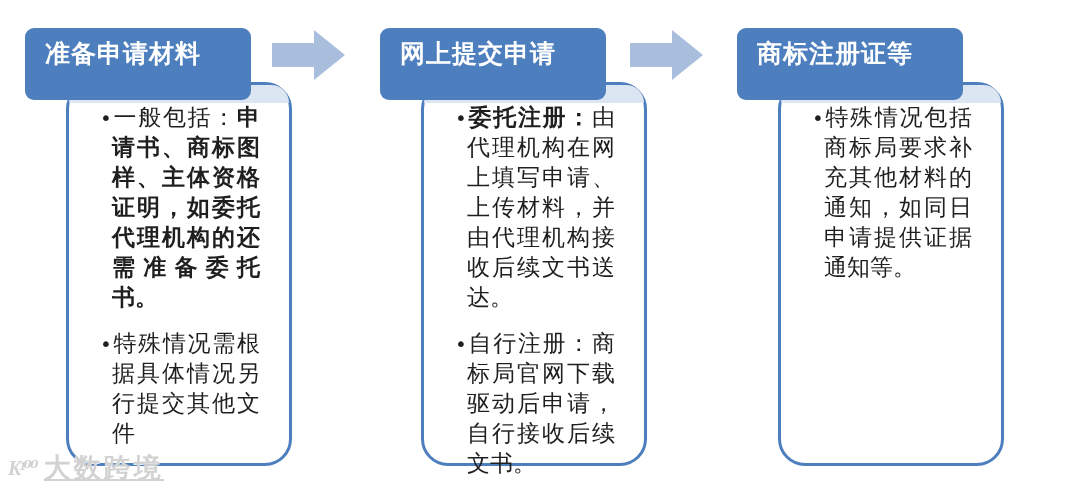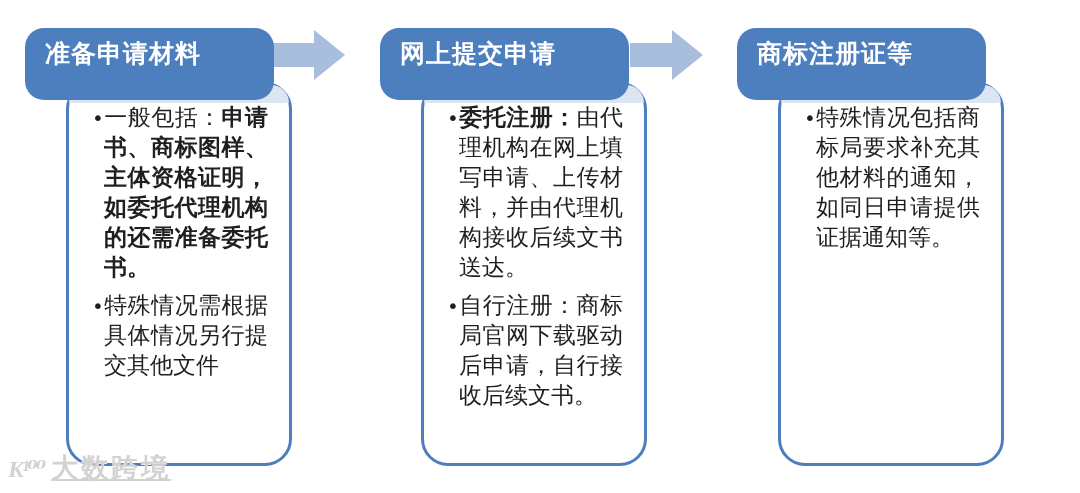--- a/index.html
+++ b/index.html
@@ -25,45 +25,45 @@
   .accent-band{
     position:absolute;left:0;top:0;right:0;height:18px;
     background:var(--accent_band);border-radius:23px 23px 0 0;
   }
   .bullets{
     position:relative;list-style:none;
     margin:18px 13px 0 15px;padding:0;
     color:var(--body_text);font-size:23px;line-height:30px;
     text-align:justify;
   }
-  .bullets li{padding-left:12px;text-indent:-12px;margin:8px;}
+  .bullets li{padding-left:12px;text-indent:-12px;margin:16px;}
   .bullets li + li{margin-top:3px;}
   .bullets .bold{font-weight:bold;}
   .bullet-marker{font-family:"DejaVu Sans",sans-serif;font-size:20px;}
   .header-box{
-    position:absolute;left:0;top:28px;width:249px;height:72px;
-    background:var(--header_fill);border-radius:19px;z-index:2;
+    position:absolute;left:0;top:28px;width:226px;height:72px;
+    background:var(--header_fill);border-radius:9px;z-index:2;
     box-sizing:border-box;display:flex;align-items:flex-start;
     padding:12px 0 0 20px;
   }
   .header-title{
     color:var(--header_text);font-size:25px;line-height:28px;font-weight:bold;
     letter-spacing:1px;white-space:nowrap;
   }
   .flow-arrow{position:absolute;top:29px;width:74px;height:52px;color:var(--arrow_fill);z-index:0;}
   .flow-arrow.a1{left:272px;}
   .flow-arrow.a2{left:630px;}
   .watermark{
     position:absolute;left:8px;top:450px;z-index:3;
     color:var(--watermark_gray);
     text-shadow:0 1px 0 rgba(255,255,255,0.85);
     display:flex;align-items:center;gap:7px;
     font-weight:bold;
   }
-  .wm-logo{font-size:24px;font-style:italic;letter-spacing:-2px;}
+  .wm-logo{font-size:20px;font-style:italic;letter-spacing:-2px;}
   .wm-text{font-size:27px;letter-spacing:3px;text-decoration:underline;}
 </style>
 </head>
 <body>
 
 <div class="stage">
 
   <div id="steps-root">
   <div class="step" style="left: 25px;">
     <div class="body-box">

